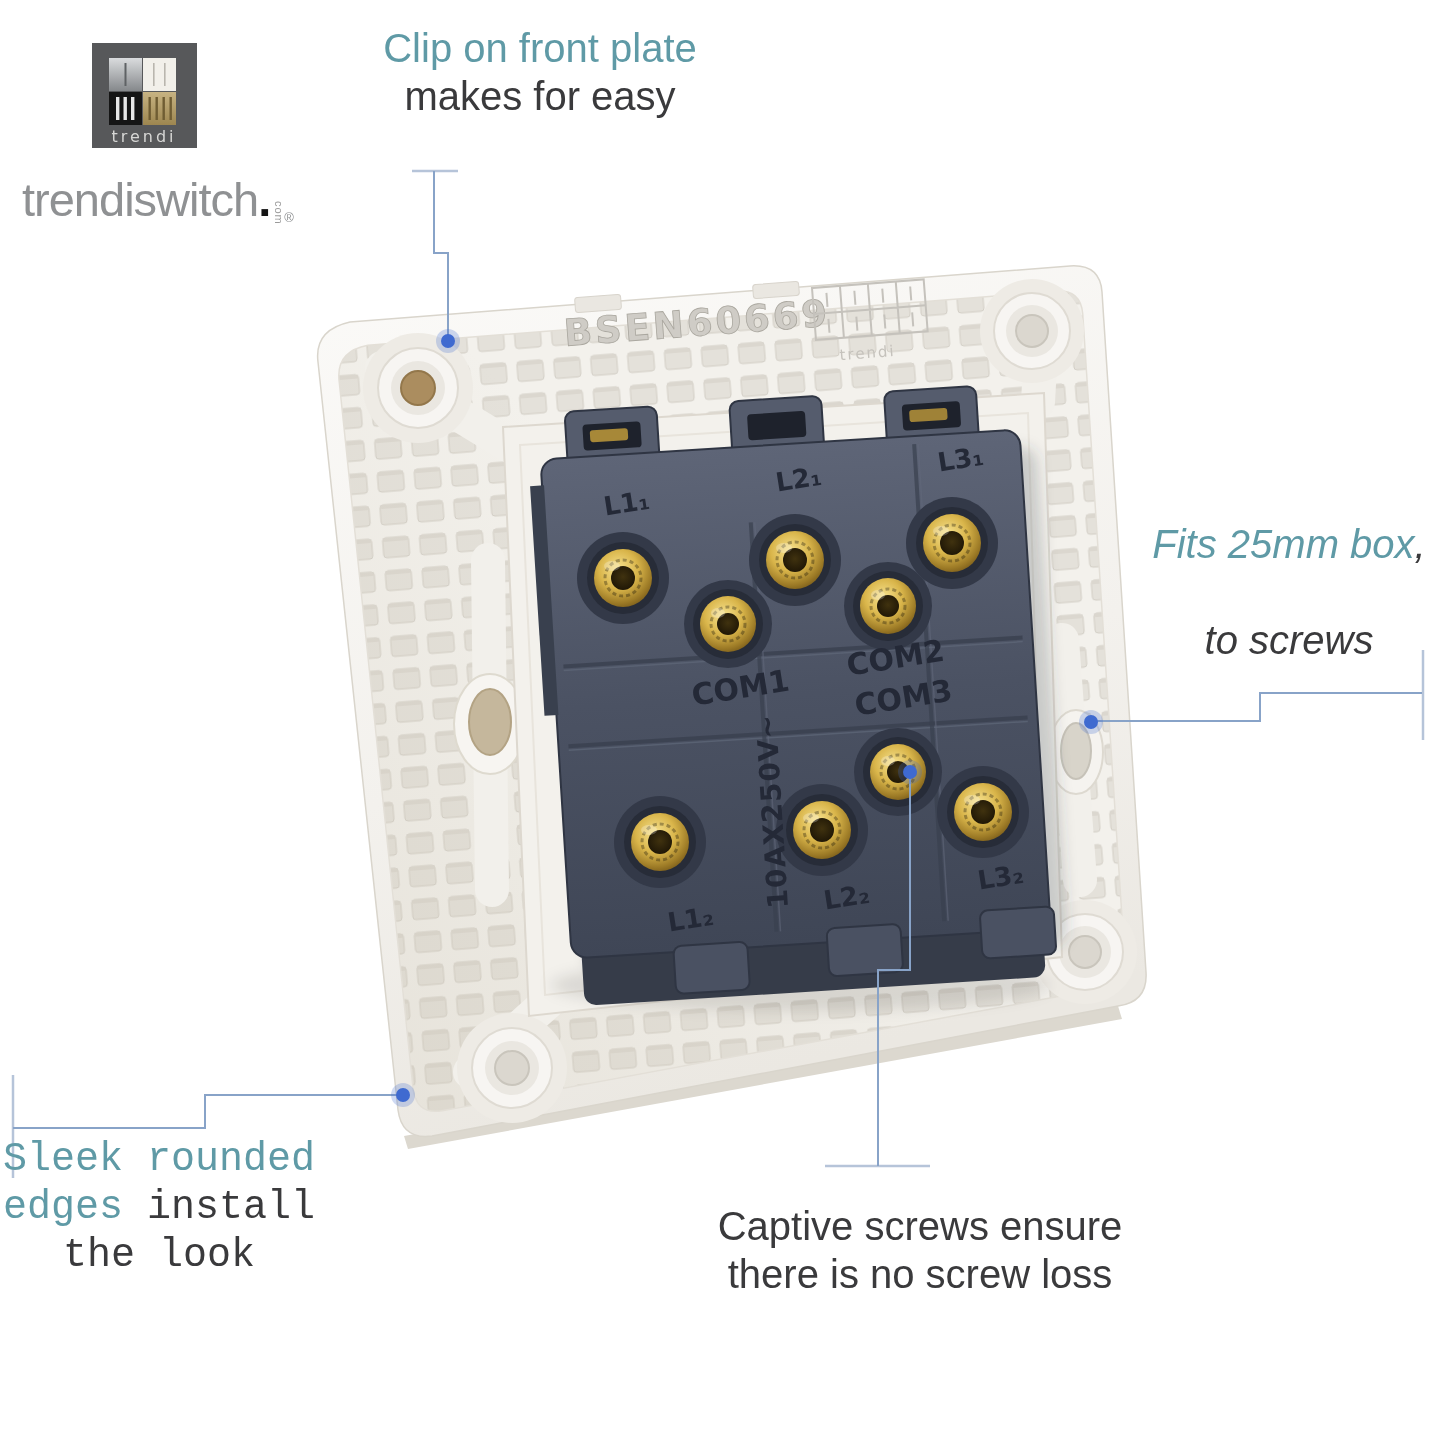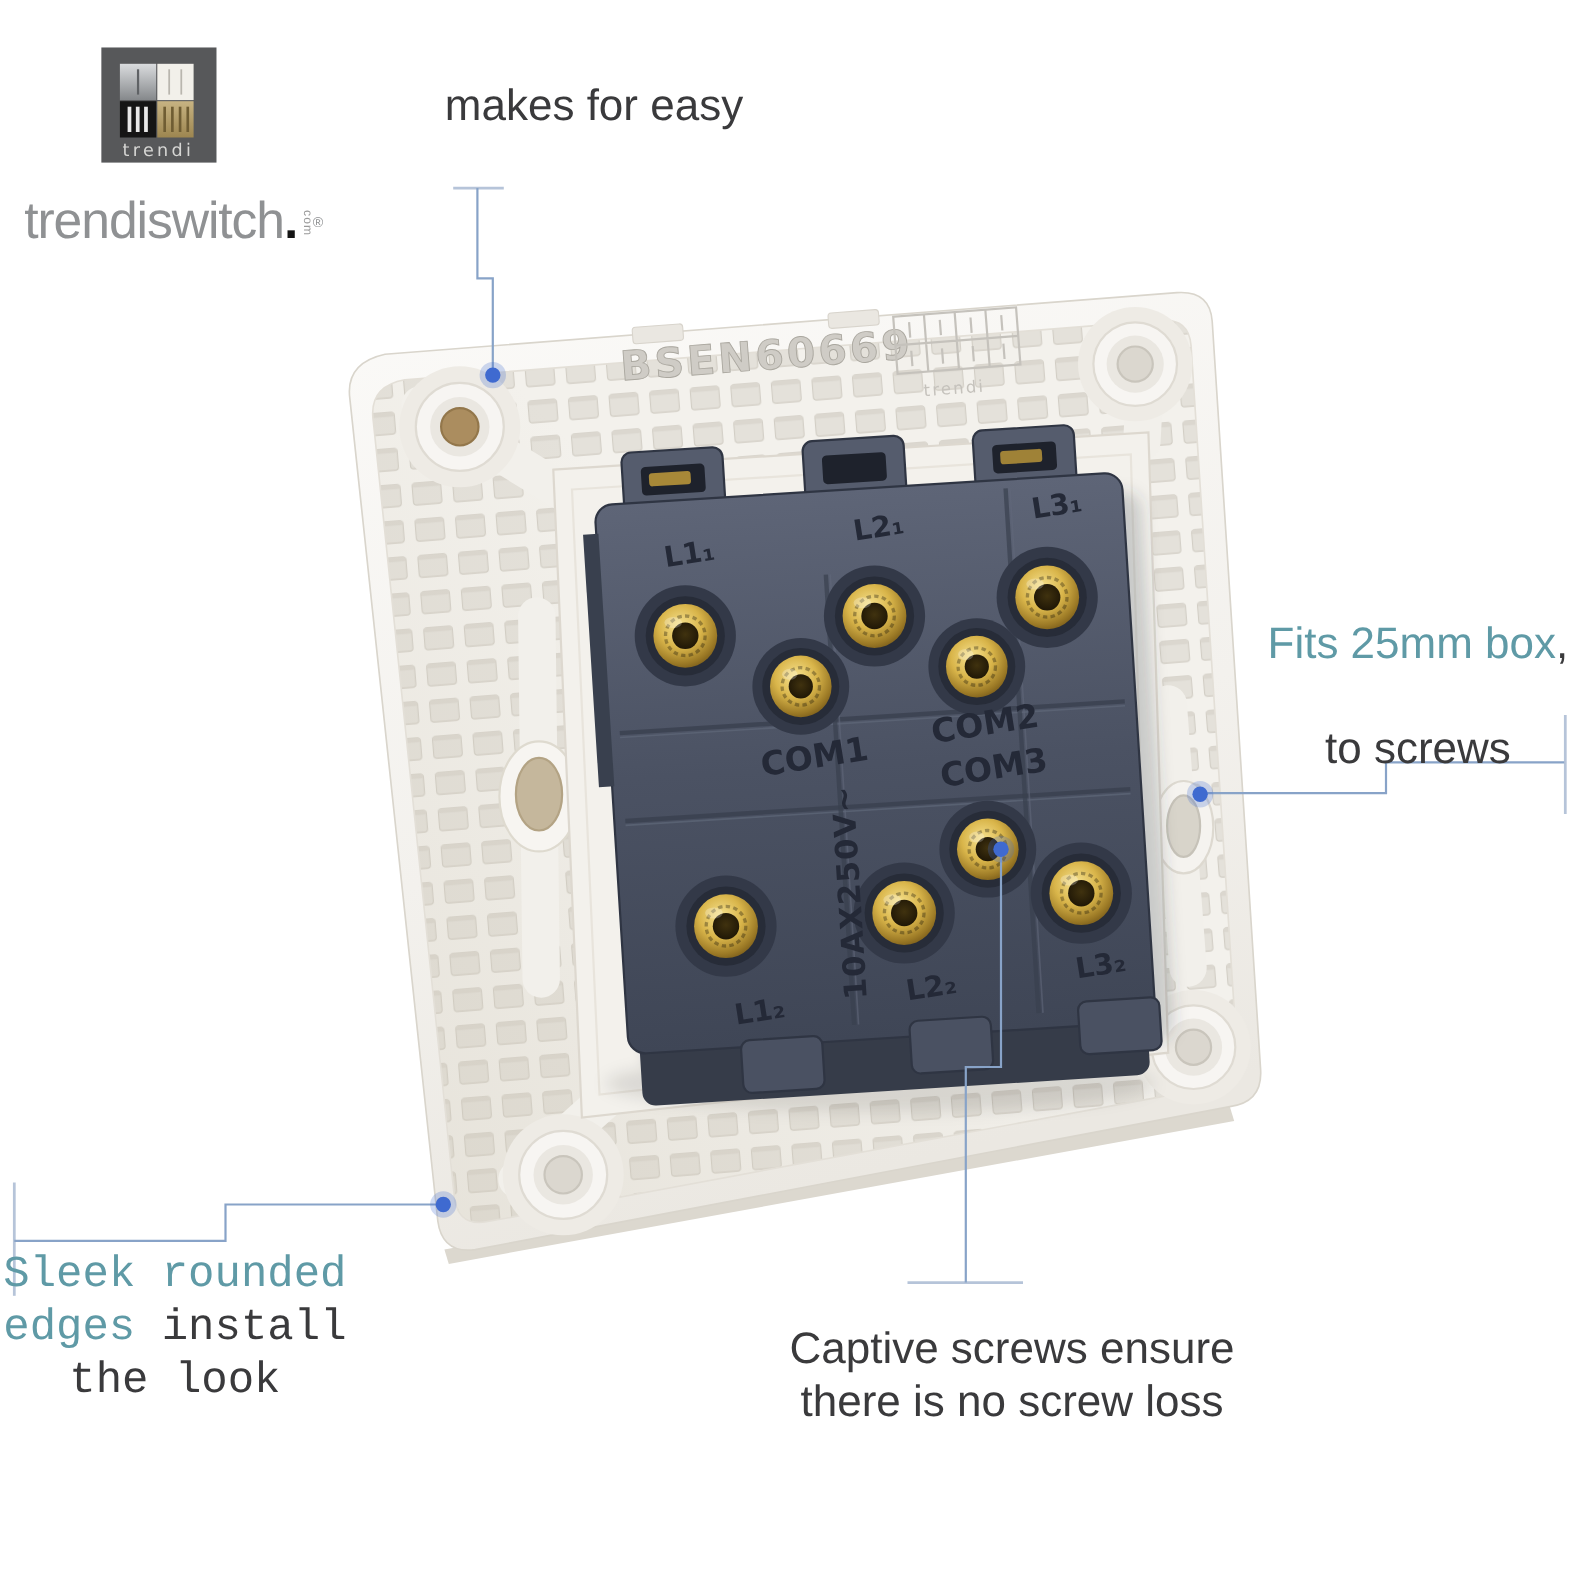--- a/index.html
+++ b/index.html
@@ -10,35 +10,35 @@
   body{
     width:1445px;height:1445px;position:relative;overflow:hidden;
     background:#ffffff;
     font-family:"Liberation Sans", sans-serif;
   }
   .stage{position:absolute;left:0;top:0;width:1445px;height:1445px;}
   svg text{font-family:"DejaVu Sans","Liberation Sans",sans-serif;}
   
   .brand{position:absolute;left:22px;top:43px;z-index:5;}
   .logo-box{position:absolute;left:70px;top:0;width:105px;height:105px;}
-  .wordmark{position:absolute;left:0;top:132px;white-space:nowrap;display:flex;align-items:center;}
+  .wordmark{position:absolute;left:0;top:132px;white-space:nowrap;display:flex;align-items:flex-end;}
   .wordmark .wm{
     font-size:47px;font-weight:300;letter-spacing:-1px;color:#8f9193;line-height:50px;
   }
   .wordmark .wm-dot{font-size:47px;font-weight:700;color:#141414;line-height:50px;}
   .wordmark .wm-tld{
     writing-mode:vertical-rl;font-size:11px;color:#9a9a9a;letter-spacing:1px;
     margin-left:2px;margin-top:6px;line-height:11px;
   }
   .wordmark .wm-reg{font-size:13px;color:#8f9193;margin-top:2px;}
   
   .ann{position:absolute;text-align:center;font-size:40px;line-height:48px;color:var(--dark);z-index:6;}
   .ann .hl{color:var(--teal);}
   .ann-clip{left:350px;top:24px;width:380px;}
-  .ann-fits{left:1133px;top:561px;width:312px;}
+  .ann-fits{left:1133px;top:520px;width:312px;font-style:italic;}
   .ann-sleek{left:0px;top:1136px;width:318px;font-family:Liberation Mono, monospace;}
   .ann-captive{left:700px;top:1202px;width:440px;}
 </style>
 </head>
 <body>
 
 <svg class="stage" viewBox="0 0 1445 1445" width="1445" height="1445">
   <defs>
     <linearGradient id="plateG" x1="0" y1="0" x2="0.25" y2="1">
       <stop offset="0" stop-color="#fbfaf8"></stop>
@@ -335,21 +335,21 @@
   </div>
   <div class="wordmark">
     <span class="wm">trendiswitch</span>
       <span class="wm-dot">.</span>
       <span class="wm-tld">com</span>
       <span class="wm-reg">®</span>
   </div>
 </div>
 
 <div class="ann ann-clip">
-  <br>
+  <span class="hl">Clip on front plate</span><br>
   <span>makes for easy</span><br>
 </div>
 
 <div class="ann ann-fits">
   <span class="hl">Fits 25mm box</span><span>,</span><br>
   <br>
   <span>to screws</span>
 </div>
 
 <div class="ann ann-sleek">

